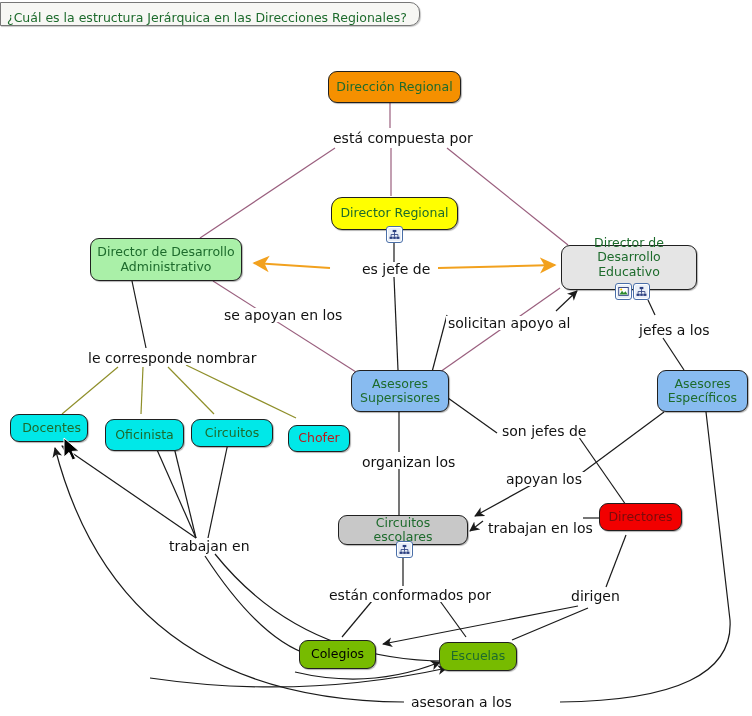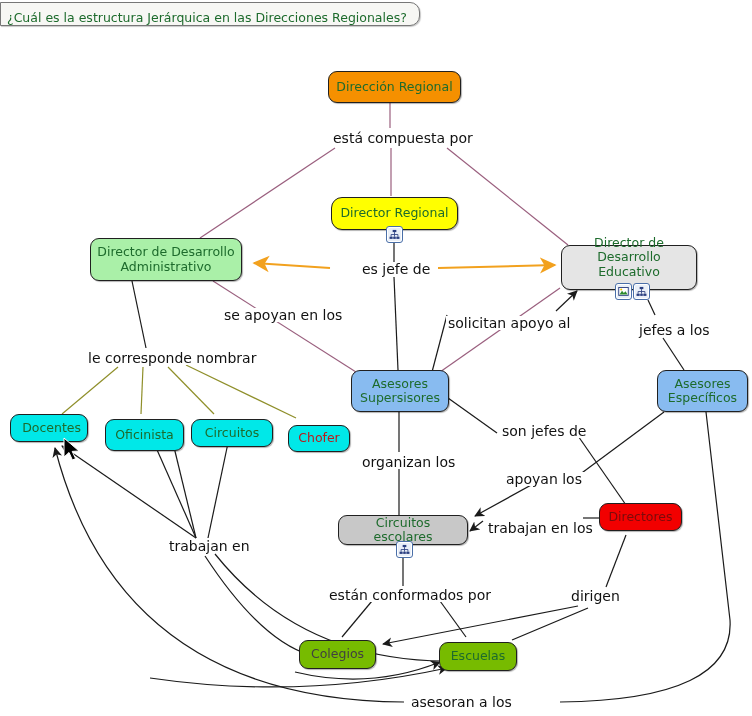--- a/index.html
+++ b/index.html
@@ -233,21 +233,21 @@
       <rect x="4.6" y="8.4" width="2.8" height="2.4" fill="#2b3f80"></rect>
       <path d="M6,3.4 L6,6 M2.3,8.4 L2.3,6 L9.7,6 L9.7,8.4 M6,6 L6,8.4" stroke="#2b3f80" stroke-width="0.9" fill="none"></path>
     </svg>
   </div>
 </div>
 
 <div class="node" style="left:599px; top:503px; width:83px; height:28px; background:#f20000; color:#7a0b0b;">
   <span>Directores</span>
 </div>
 
-<div class="node" style="left:299px; top:640px; width:77px; height:29px; background:#77bb00; color:#404040;">
+<div class="node" style="left:299px; top:640px; width:77px; height:29px; background:#77bb00; color:#000000;">
   <span>Colegios</span>
 </div>
 <div class="node" style="left:439px; top:642px; width:78px; height:29px; background:#77bb00; color:#1d6b2c;">
   <span>Escuelas</span>
 </div>
 
 <div class="lbl" style="left:331px; top:131px;">está compuesta por</div>
 <div class="lbl" style="left:360px; top:262px;">es jefe de</div>
 <div class="lbl" style="left:222px; top:308px;">se apoyan en los</div>
 <div class="lbl" style="left:446px; top:316px;">solicitan apoyo al</div>

